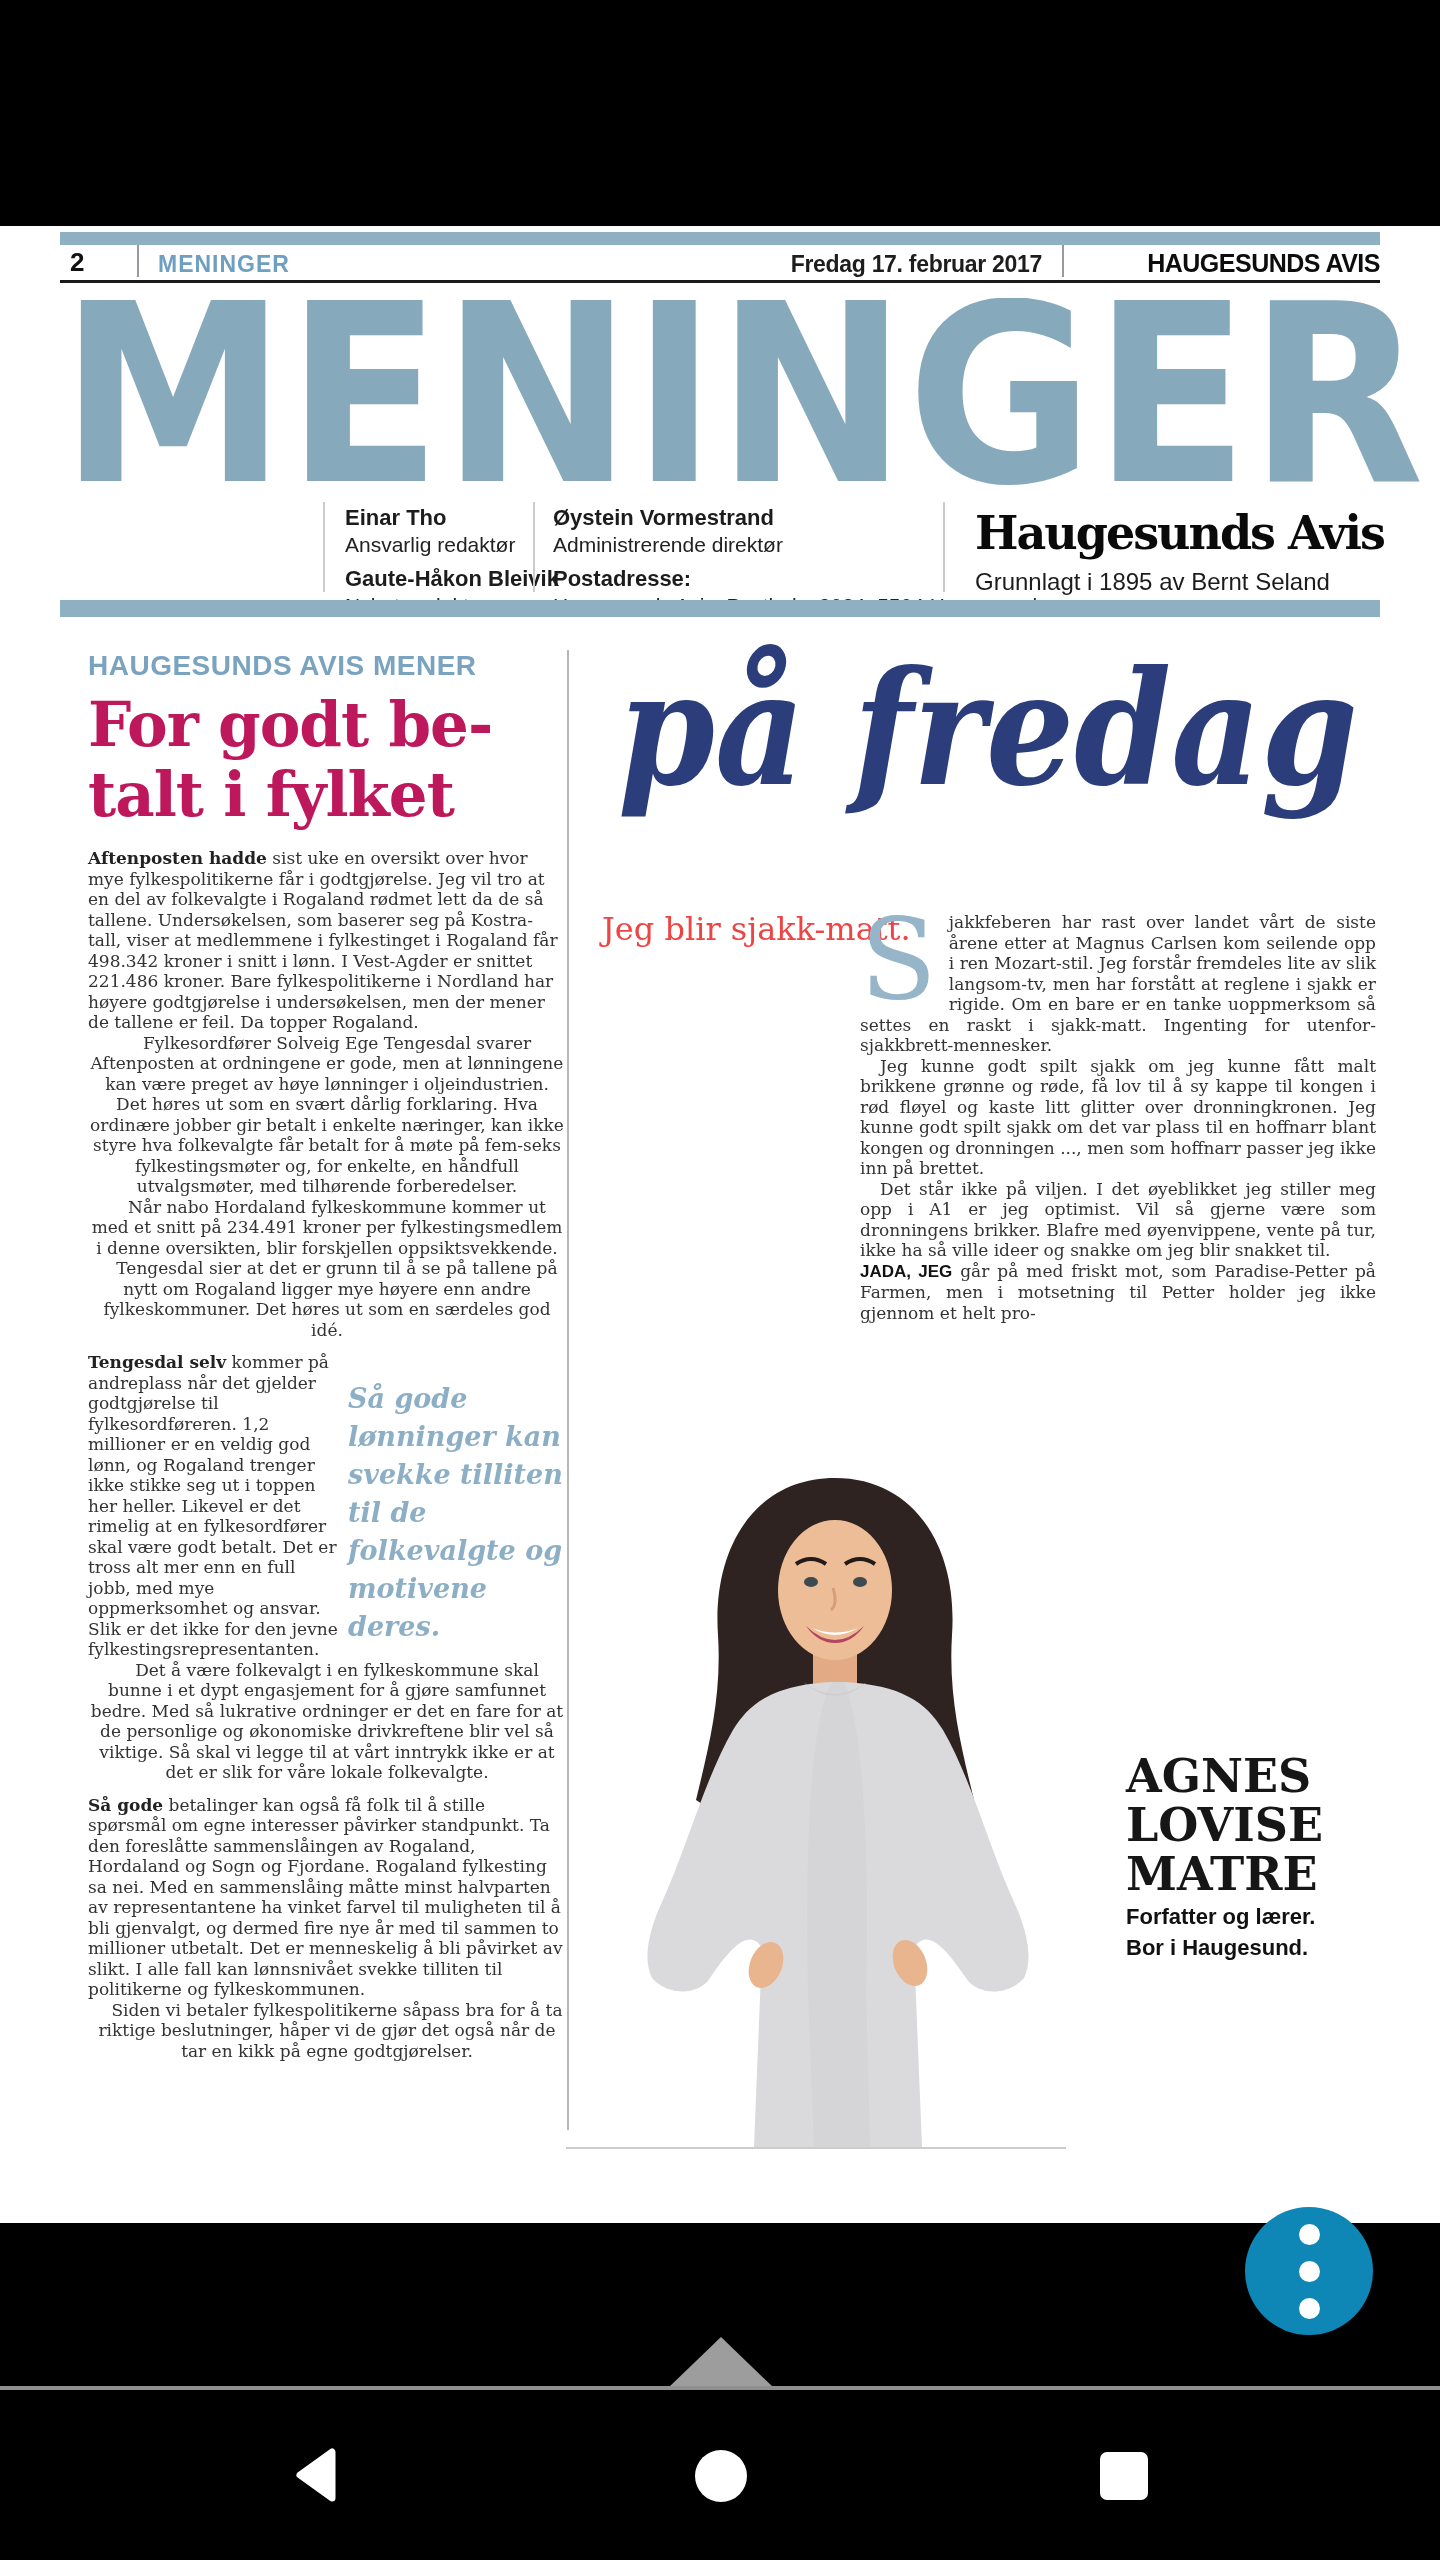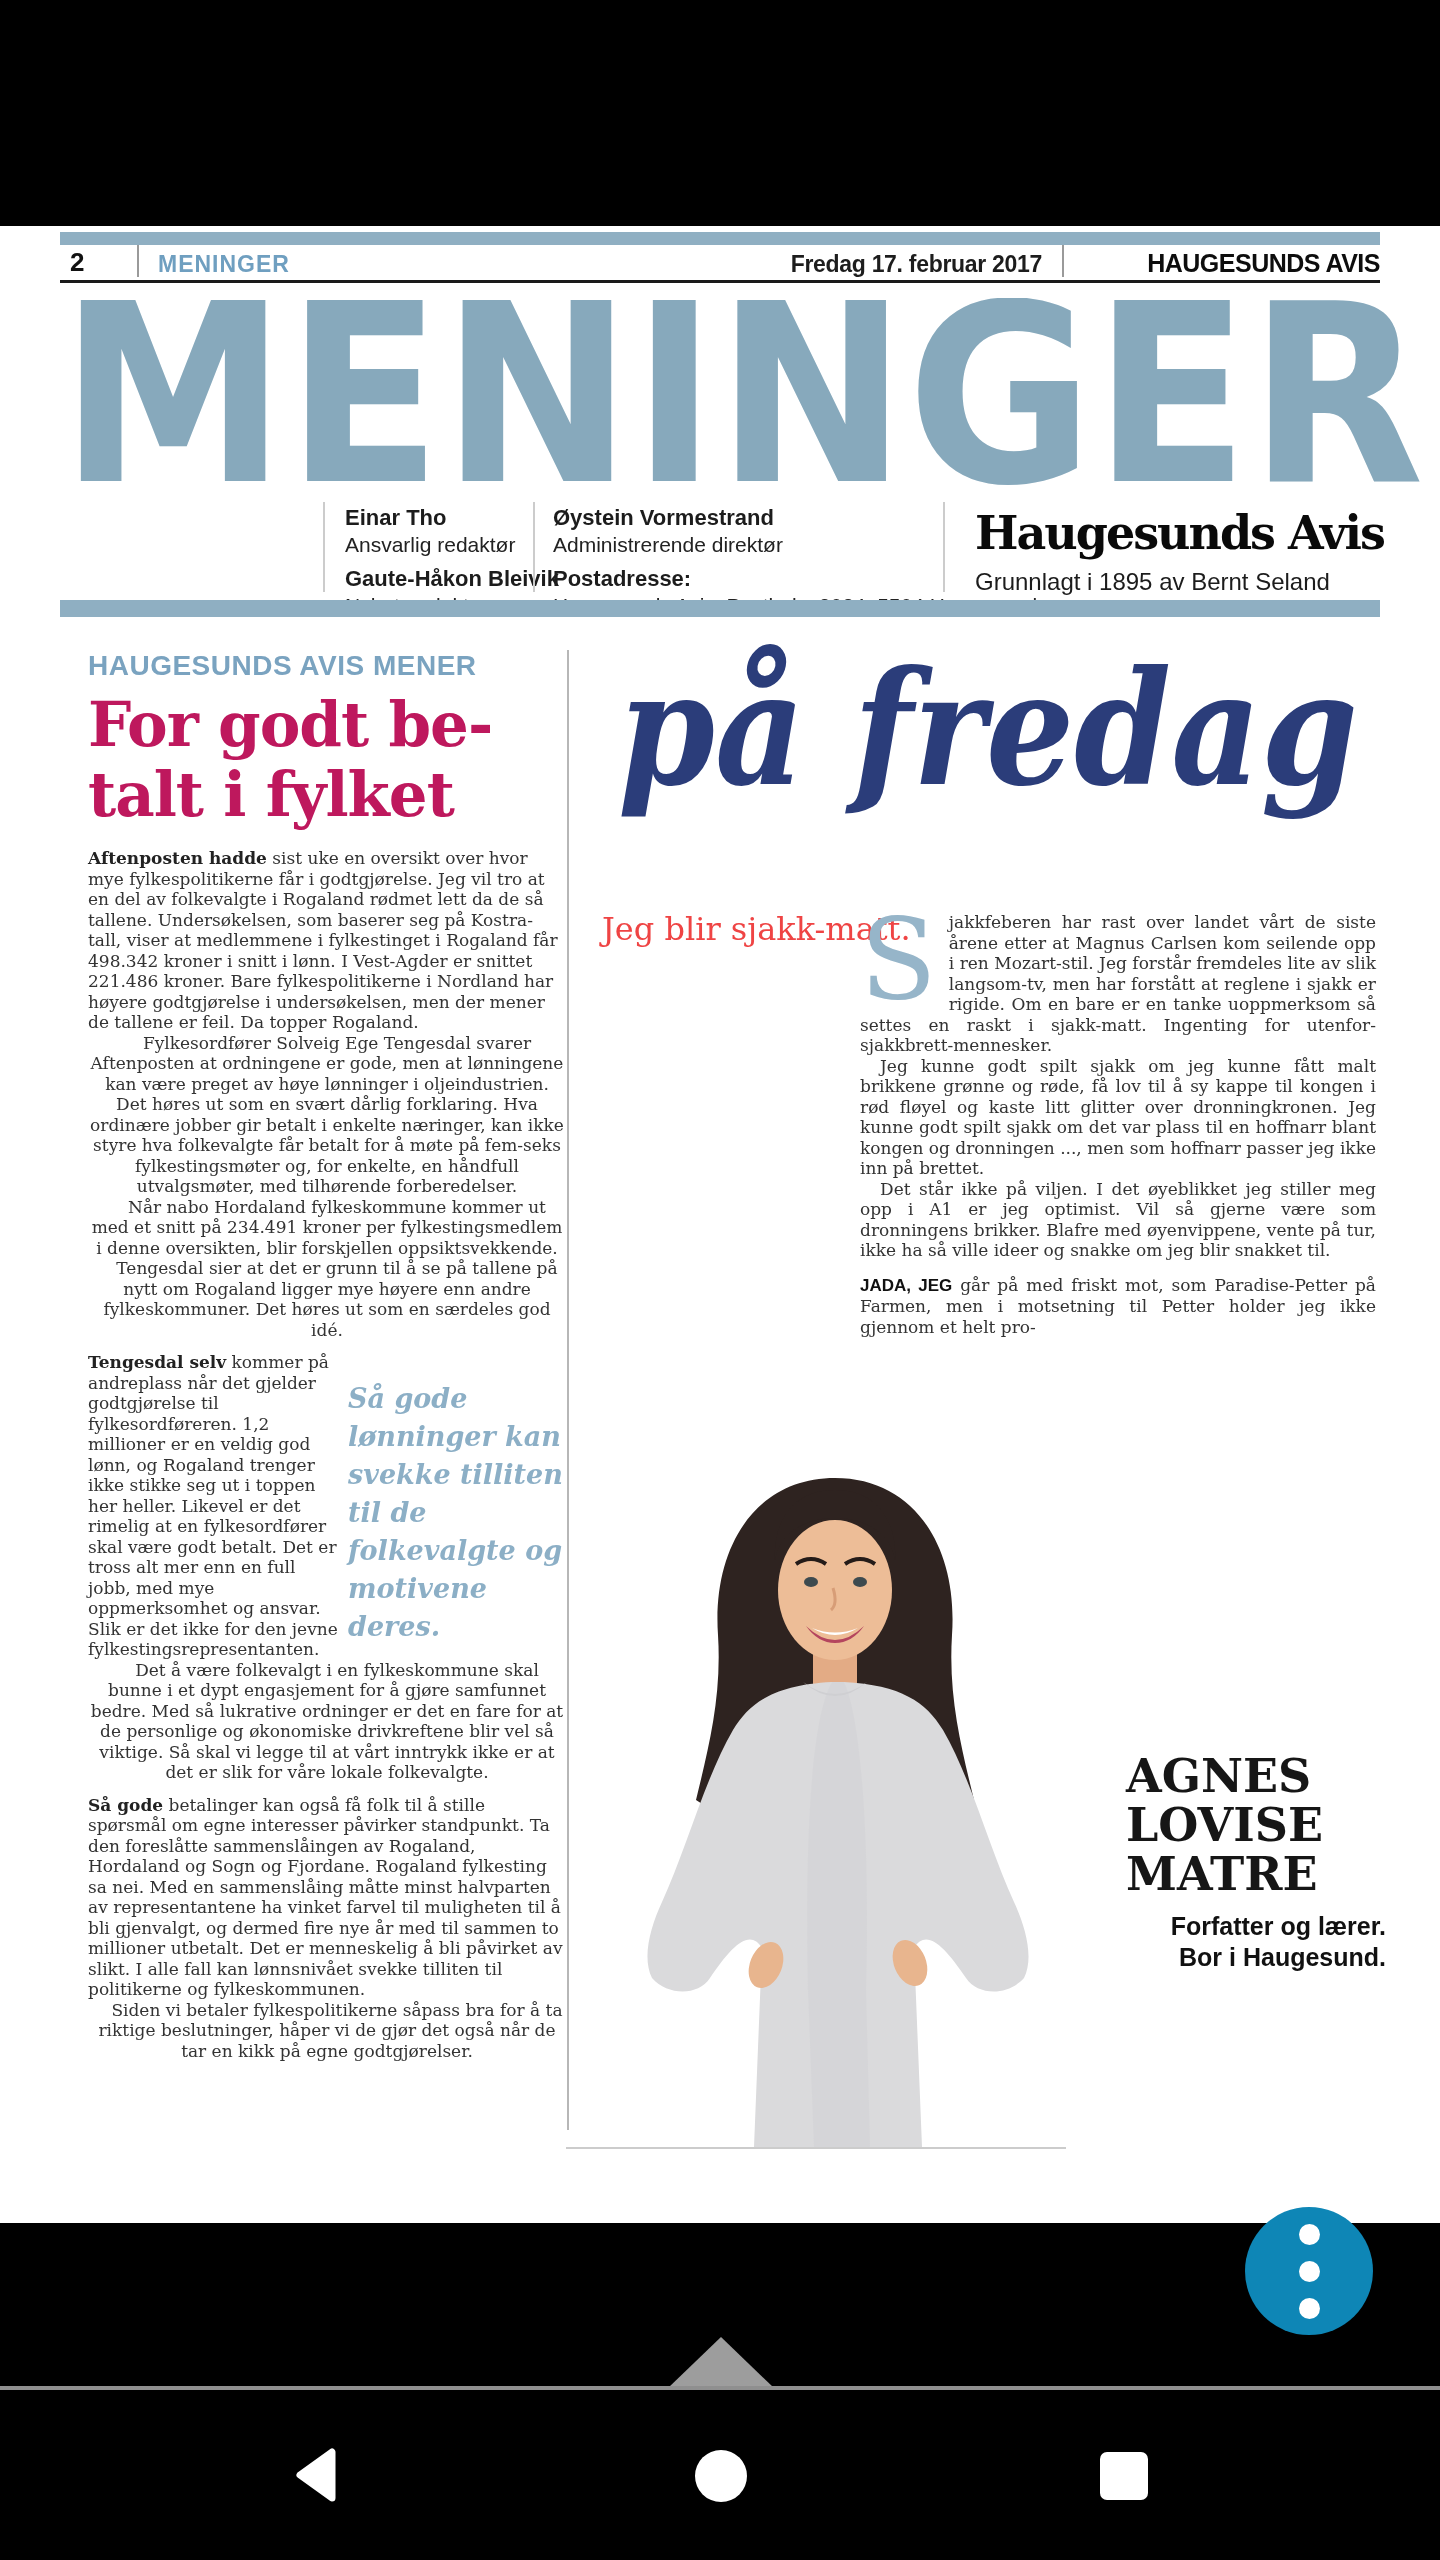--- a/index.html
+++ b/index.html
@@ -48,30 +48,30 @@
   .pullquote{float:right;width:218px;padding:28px 0 6px 10px;
              font-family:"DejaVu Serif",serif;font-style:italic;font-size:27px;line-height:38px;
              color:#8cafc6;font-weight:bold;}
 
   
   .pf-title{left:616px;top:408px;}
   .intro{left:602px;top:684px;font-family:"DejaVu Serif",serif;font-size:32px;color:#ef4444;}
   .rcol{left:860px;top:686px;width:516px;text-align:justify;}
   .rcol p{font-family:"DejaVu Serif",serif;font-size:17px;line-height:20.5px;color:#333;margin:0;}
   .rcol p.indent{text-indent:20px;}
-  .rcol p.sect{margin-top:14px;}
+  .rcol p.sect{}
   .leadsans{font-weight:bold;color:#111;font-family:"Liberation Sans",sans-serif;font-size:17px;}
   .dropcap{float:left;font-family:"DejaVu Serif",serif;font-size:112px;line-height:86px;
            color:#96b5c9;margin:4px 12px 0 0;}
 
   .photo{left:570px;top:1204px;width:540px;height:717px;}
   .photo-rule{left:566px;top:1921px;width:500px;height:2px;background:#ccc;}
   .byline{left:1126px;top:1526px;width:260px;}
   .byline-name{font-family:"DejaVu Serif",serif;font-weight:bold;font-size:46px;line-height:49px;color:#161616;}
-  .byline-role{font-weight:bold;font-size:25px;line-height:31px;color:#111;margin-top:12px;text-align:right;}
+  .byline-role{font-weight:bold;font-size:22px;line-height:31px;color:#111;margin-top:2px;}
 
   
   .fab{position:absolute;left:1245px;top:2207px;width:128px;height:128px;border-radius:50%;
        background:#0e86b6;display:flex;flex-direction:column;align-items:center;justify-content:center;gap:16px;}
   .fab .dot{width:21px;height:21px;border-radius:50%;background:#fff;}
 
   
   .handle-tri{position:absolute;left:668px;top:2337px;width:0;height:0;
               border-left:53px solid transparent;border-right:53px solid transparent;
               border-bottom:51px solid #9d9d9d;}

